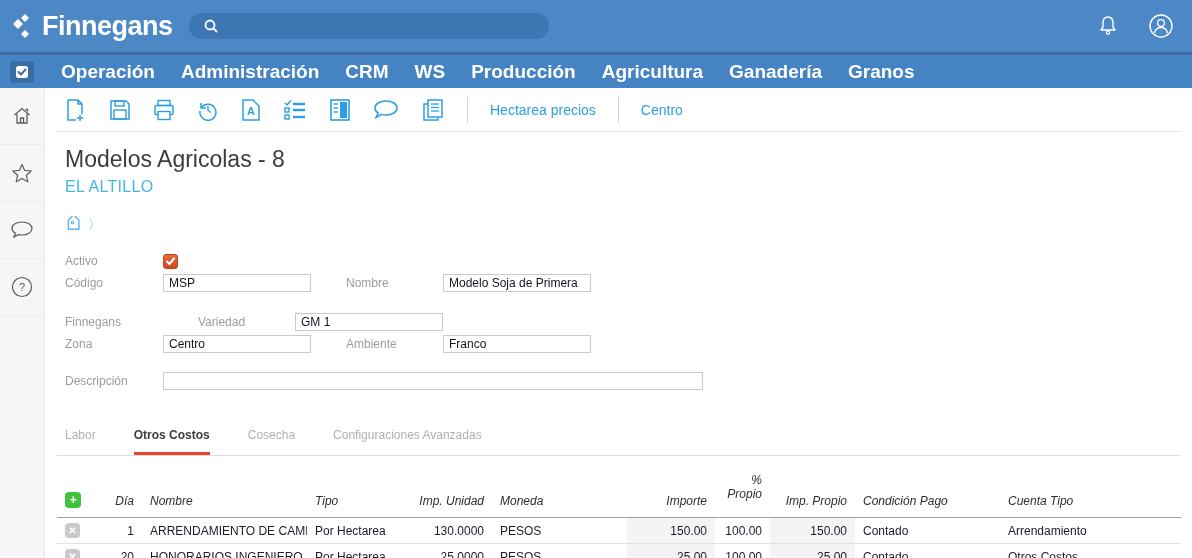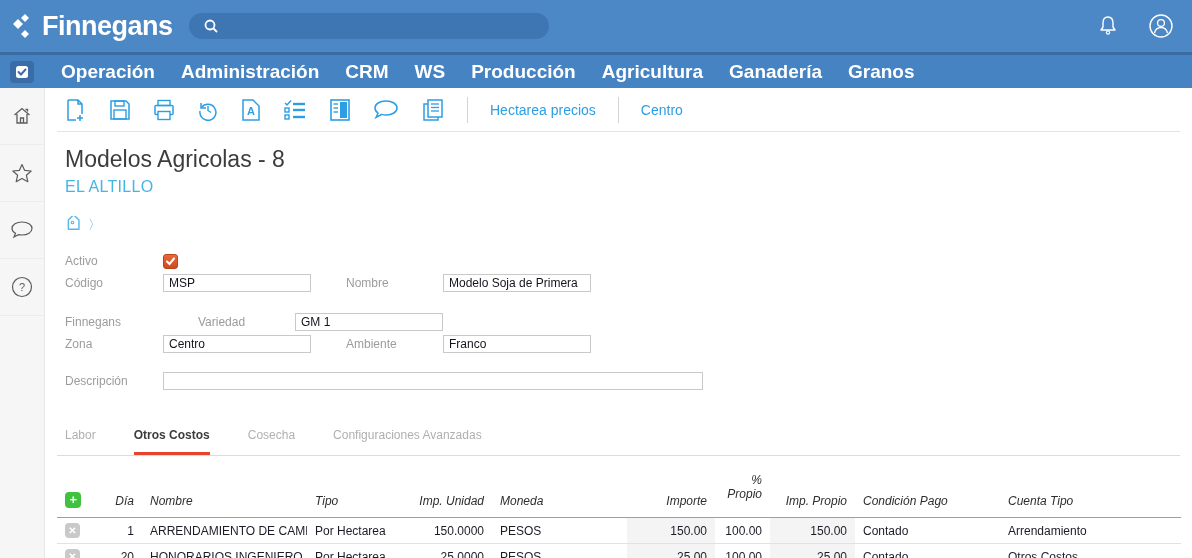--- a/index.html
+++ b/index.html
@@ -310,21 +310,21 @@
           </tr>
         </thead>
         <tbody>
           <tr>
             <td>
                 <span class="del-btn">✕</span>
               </td>
             <td class="num">1</td>
             <td>ARRENDAMIENTO DE CAMPO</td>
             <td>Por Hectarea</td>
-            <td class="num">150.0000</td>
+            <td class="num">130.0000</td>
             <td>PESOS</td>
             <td class="num shade">150.00</td>
             <td class="num">100.00</td>
             <td class="num shade">150.00</td>
             <td>Contado</td>
             <td>Arrendamiento</td>
           </tr>
           <tr class="last">
             <td>
                 <span class="del-btn">✕</span>

